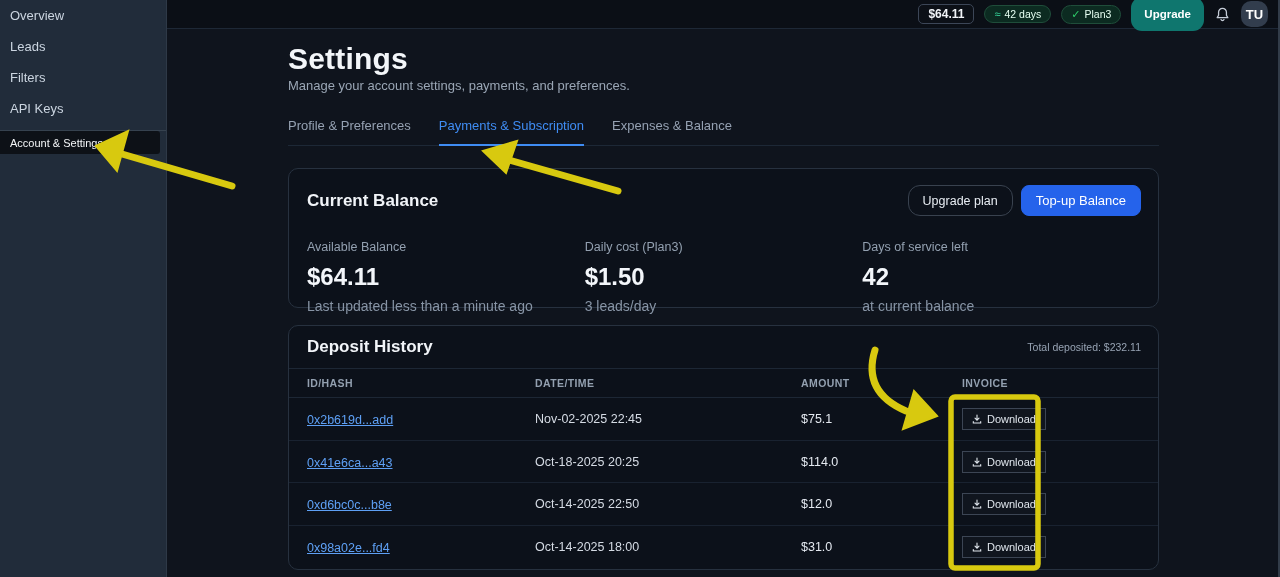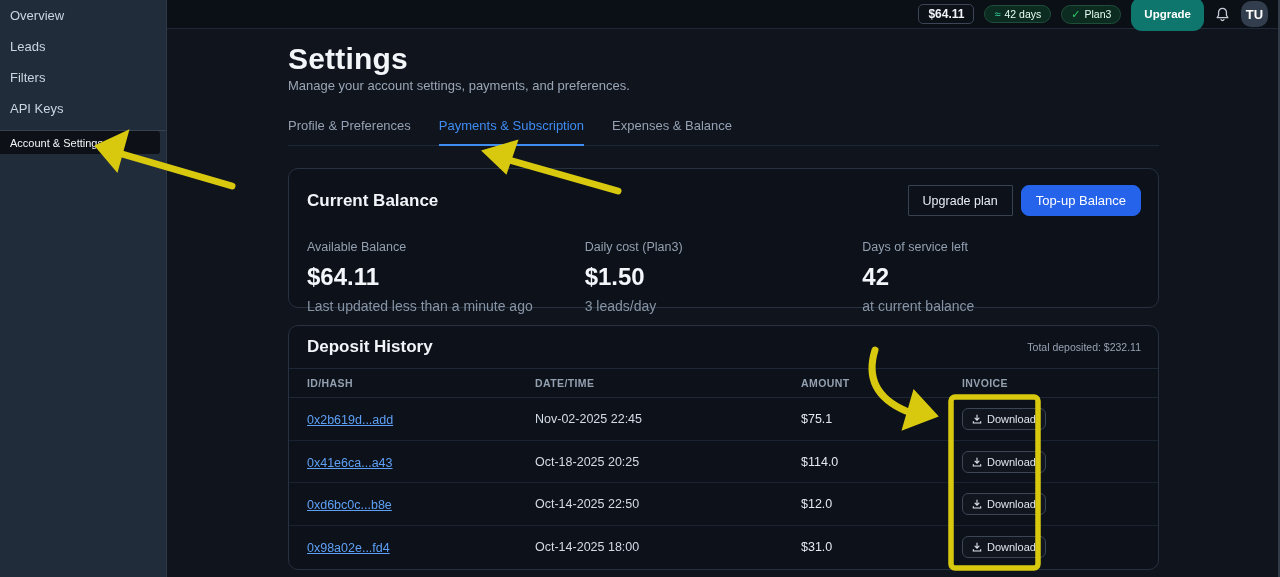--- a/index.html
+++ b/index.html
@@ -50,21 +50,21 @@
   .card { position:absolute; left:288px; width:871px; background:#0c111a;
     border:1px solid #27313f; border-radius:10px; }
   .card-balance { top:168px; height:140px; }
   .card-deposit { top:325px; height:245px; }
 
   .cb-head { display:flex; align-items:center; justify-content:space-between;
     padding:16px 17px 0 18px; }
   .cb-title { color:#f1f4f8; font-size:17px; font-weight:bold; }
   .cb-actions { display:flex; gap:8px; }
   .btn-outline { background:transparent; border:1px solid #39424f; color:#e8edf3;
-    font-size:12.5px; padding:7px 14px; border-radius:1px; cursor:pointer;
+    font-size:12.5px; padding:7px 14px; border-radius:12px; cursor:pointer;
     font-family:"Liberation Sans", sans-serif; }
   .btn-primary { background:#2563eb; border:1px solid #2563eb; color:#fff;
     font-size:13px; padding:7px 14px; border-radius:8px; cursor:pointer;
     font-family:"Liberation Sans", sans-serif; }
 
   .stats { display:grid; grid-template-columns:1fr 1fr 1fr; padding:24px 18px 0 18px; }
   .stat-label { color:#93a0b0; font-size:12.5px; }
   .stat-value { color:#f3f6fa; font-size:24px; font-weight:bold; margin-top:9px; }
   .stat-sub { color:#8794a5; font-size:14px; margin-top:7px; }
 
@@ -77,21 +77,21 @@
     height:29px; align-items:center; padding-left:18px; border-bottom:1px solid #1d2735;
     color:#93a0b0; font-size:10.5px; font-weight:bold; letter-spacing:0.4px; }
   .tbl-row { display:grid; grid-template-columns:228px 266px 161px 1fr;
     height:42.7px; align-items:center; padding-left:18px; border-bottom:1px solid #192230; }
   .tbl-row:last-child { border-bottom:none; }
   .cell-hash a { color:#5ea0f5; font-size:12.5px; text-decoration:underline; cursor:pointer; }
   .cell-date { color:#d5dbe4; font-size:12.5px; }
   .cell-amount { color:#e4e9f0; font-size:12.5px; }
   .btn-download { display:inline-flex; align-items:center; gap:5px;
     background:rgba(255,255,255,0.02); border:1px solid #3c4554; color:#dfe5ec;
-    font-size:11px; padding:4px 9px; border-radius:6px; cursor:pointer;
+    font-size:11px; padding:4px 9px; border-radius:0; cursor:pointer;
     font-family:"Liberation Sans", sans-serif; }
 
   
   .annotations { position:absolute; left:0; top:0; width:1280px; height:577px;
     z-index:5; pointer-events:none; }
   .right-edge { position:absolute; right:0; top:0; width:2px; height:577px;
     background:#323c49; z-index:3; }
 </style>
 </head>
 <body>

